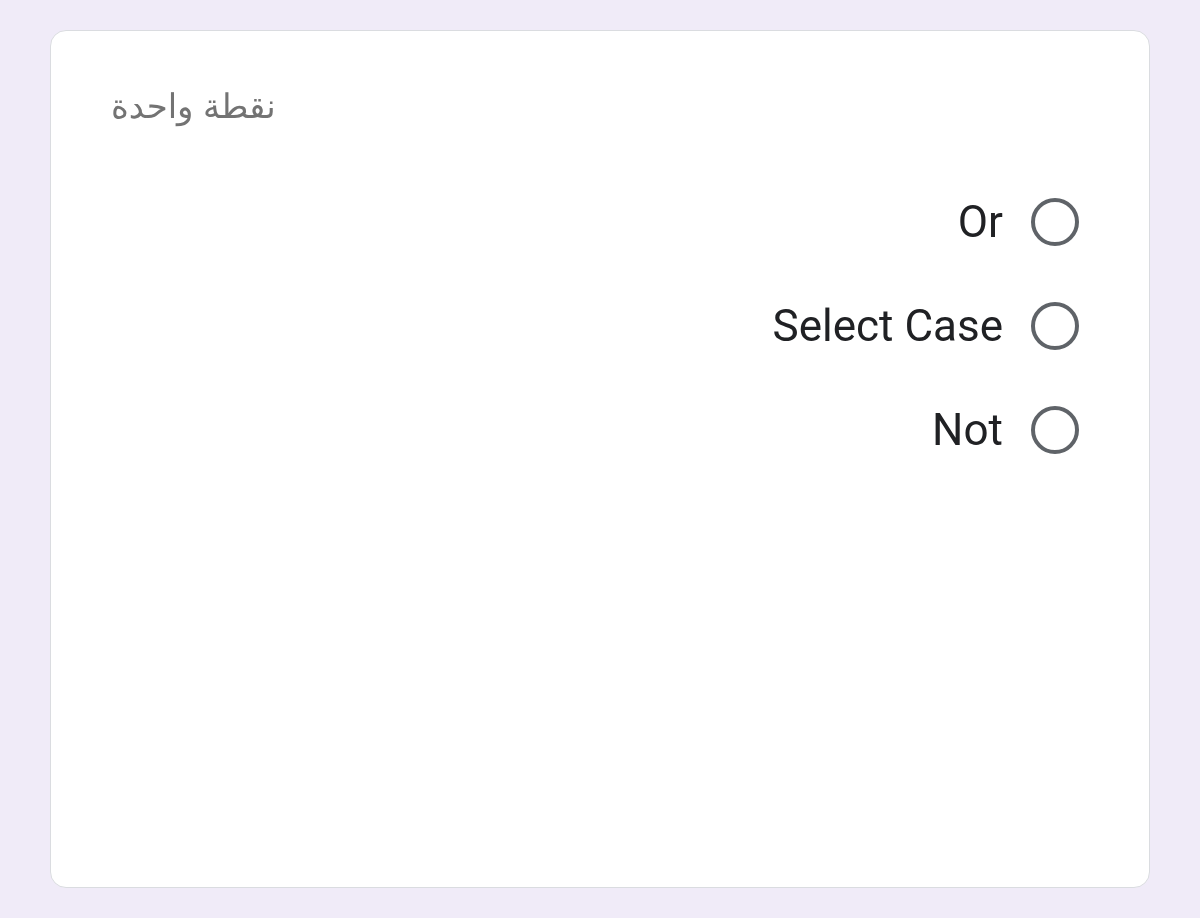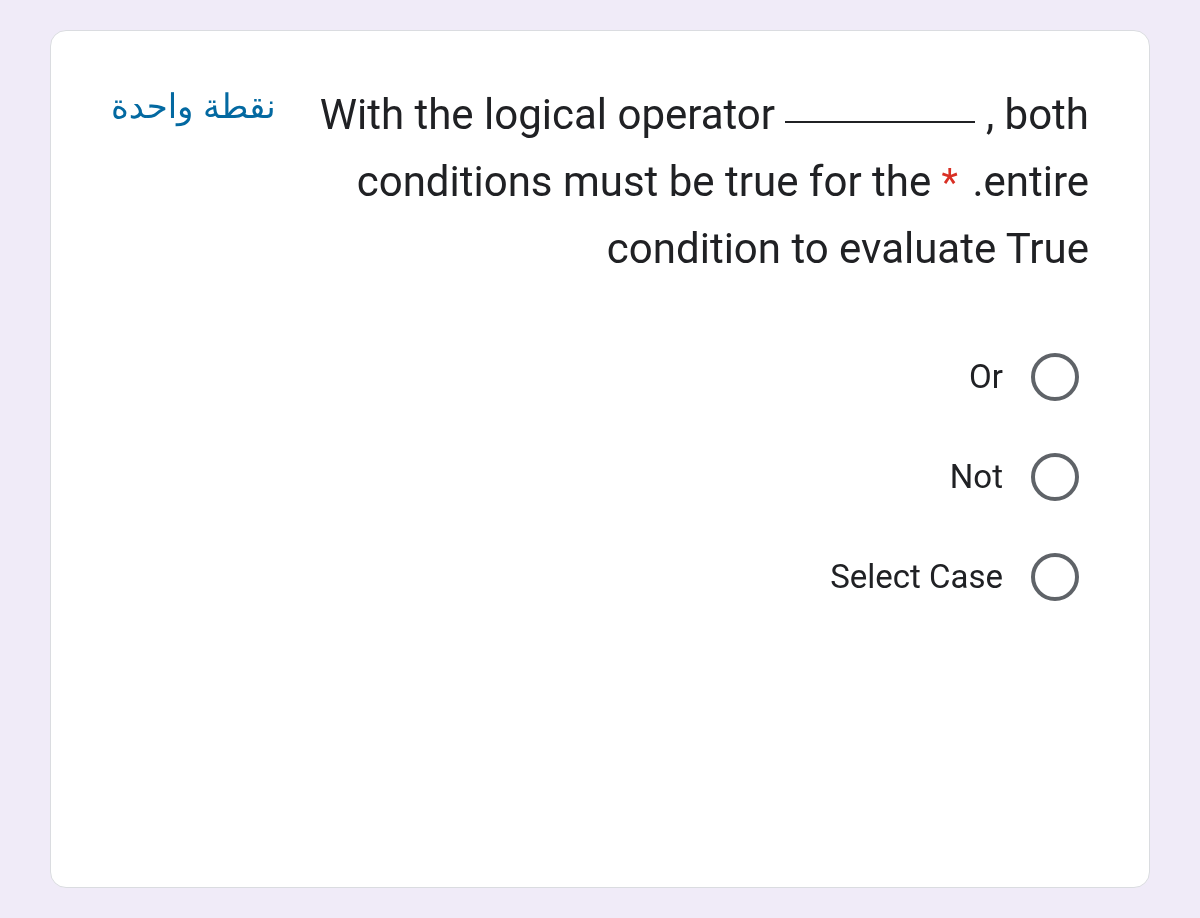--- a/index.html
+++ b/index.html
@@ -25,21 +25,21 @@
     }
     
     .question-header {
       display: flex;
       align-items: flex-start;
       gap: 40px;
       margin-bottom: 70px;
     }
     
     .points-label {
-      color: #0369a1;
+      color: #737373;
       font-size: 34px;
       font-family: Arial, sans-serif;
       direction: rtl;
       white-space: nowrap;
       padding-top: 5px;
     }
     
     .question-text {
       flex: 1;
       text-align: right;
@@ -73,21 +73,21 @@
     }
     
     .option-row {
       display: flex;
       align-items: center;
       gap: 28px;
       cursor: pointer;
     }
     
     .option-label {
-      font-size: 33px;
+      font-size: 44px;
       color: #202124;
       font-weight: 400;
     }
     
     .radio {
       width: 48px;
       height: 48px;
       border-radius: 50%;
       border: 4px solid #5f6368;
       background: #fff;
@@ -127,43 +127,40 @@
       position: relative;
     }
   </style>
 </head>
 <body>
 
 <div class="card">
 
   <div class="question-header">
     <div class="points-label">نقطة واحدة</div>
-    <div class="question-text">
-      <span>With the logical operator </span><span class="blank"></span><span> , both conditions must be true for the </span><span class="required-star">*</span><span> .entire condition to evaluate True</span>
-    </div>
   </div>
 
   <div class="options">
 
     <div class="option-row">
       <span class="option-label">Or</span>
       <div class="radio-wrapper">
         <div class="radio"></div>
       </div>
     </div>
 
     <div class="option-row">
-      <span class="option-label">Not</span>
+      <span class="option-label">Select Case</span>
       <div class="radio-wrapper">
         <div class="radio"></div>
       </div>
     </div>
 
     <div class="option-row">
-      <span class="option-label">Select Case</span>
+      <span class="option-label">Not</span>
       <div class="radio-wrapper">
         <div class="radio"></div>
       </div>
     </div>
 
 
   </div>
 
 </div>
 

